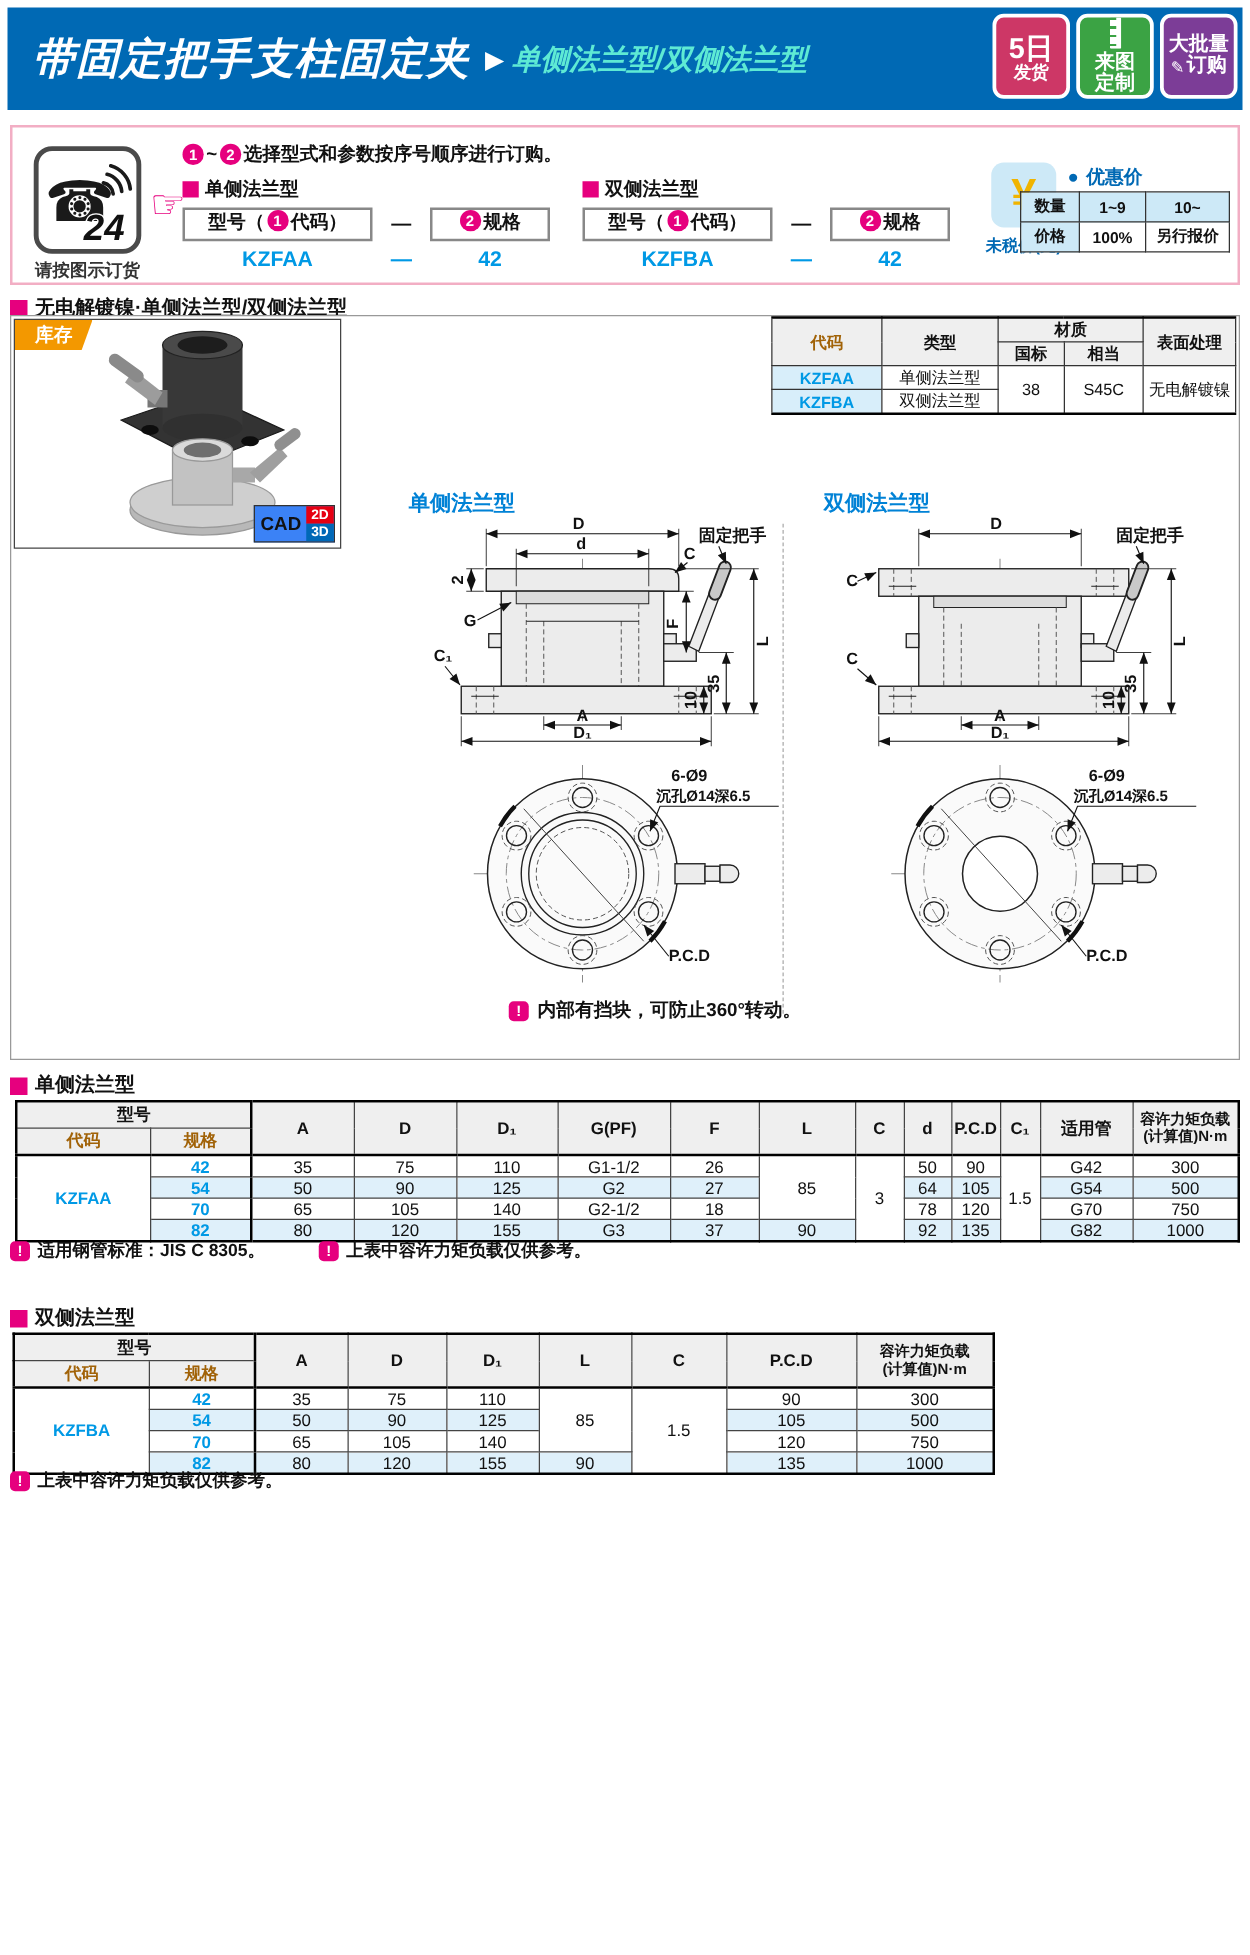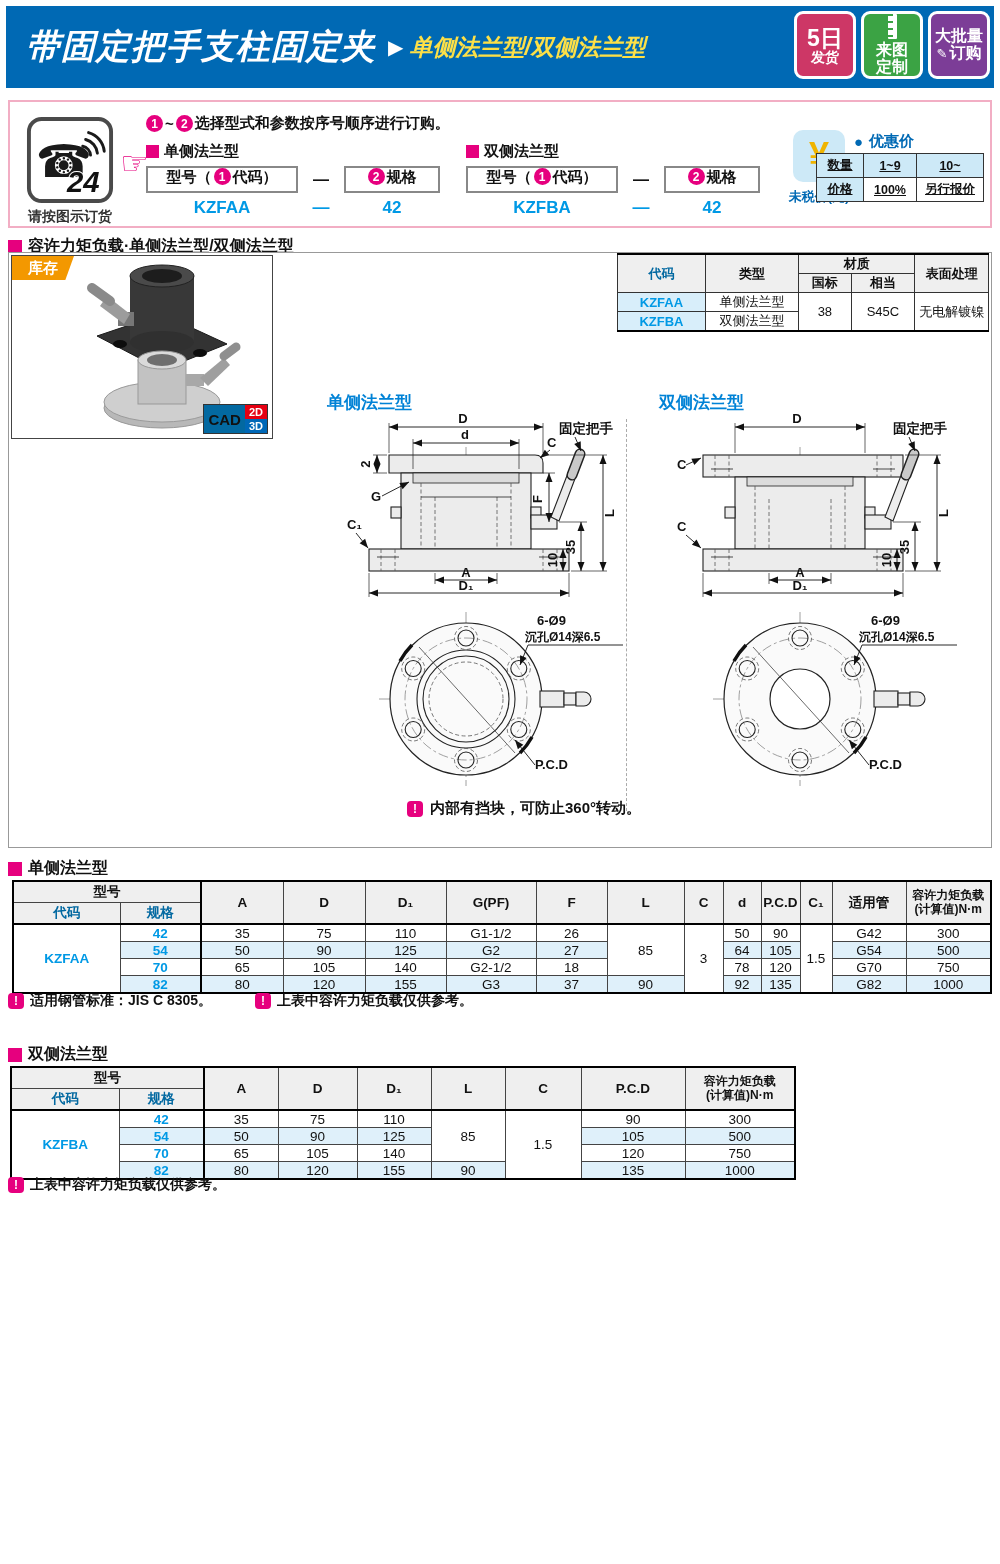--- a/index.html
+++ b/index.html
@@ -4,21 +4,21 @@
 <style>
   html,body{margin:0;padding:0;background:#fff;}
   #root{position:relative;width:1000px;height:1564px;background:#fff;overflow:hidden;
         font-family:"Liberation Sans","DejaVu Sans",sans-serif;color:#111;}
   .abs{position:absolute;}
 
   
   #hdr{left:6px;top:6px;width:988px;height:82px;background:#0069b4;display:flex;align-items:center;}
   .hdr-title{color:#fff;font-size:34px;font-weight:900;font-style:italic;margin-left:20px;letter-spacing:1px;white-space:nowrap;}
   .hdr-arrow{color:#fff;font-size:20px;margin:0 6px 0 12px;}
-  .hdr-sub{color:#fde047;font-size:23px;font-weight:900;font-style:italic;white-space:nowrap;}
+  .hdr-sub{color:#5eead4;font-size:23px;font-weight:900;font-style:italic;white-space:nowrap;}
   .badges{position:absolute;right:6px;top:5px;display:flex;gap:5px;}
   .badge{width:62px;height:68px;border:3px solid #fff;border-radius:9px;color:#fff;font-weight:800;
          display:flex;flex-direction:column;align-items:center;justify-content:center;box-sizing:border-box;line-height:1.05;}
   .badge.ship{background:#cd3766;}
   .badge.custom{background:#3ba344;flex-direction:column;gap:3px;}
   .badge.bulk{background:#7c3d97;}
   .b-big{font-size:23px;}
   .b-small{font-size:14px;}
   .b-mid{font-size:16px;}
   .ruler-ic{width:9px;height:46px;background:#fff;border-radius:1px;
@@ -40,49 +40,49 @@
         font-size:15px;font-weight:800;box-sizing:border-box;background:#fff;gap:2px;}
   .obox.b1{width:152px;} .obox.b2{width:96px;}
   .dashcell{width:46px;text-align:center;font-size:16px;font-weight:800;}
   .valrow{display:flex;margin-top:5px;color:#0099e5;font-size:17px;font-weight:800;}
   .v1{width:152px;text-align:center;} .vd{width:46px;text-align:center;} .v2{width:96px;text-align:center;}
   .yen-icon{left:783px;top:28px;width:52px;height:52px;background:#cde9f7;border-radius:10px;
             display:flex;align-items:center;justify-content:center;font-size:36px;font-weight:900;color:#f0b400;}
   .tax{left:765px;top:86px;width:88px;text-align:center;color:#0069b4;font-weight:800;font-size:13px;}
   .legend{left:844px;top:30px;display:flex;align-items:center;gap:6px;color:#0069b4;font-weight:800;font-size:15px;}
   .legend-dot{font-size:15px;}
-  .ptable{left:806px;top:51px;border-collapse:collapse;font-size:12.5px;text-decoration:underline;}
+  .ptable{left:806px;top:51px;border-collapse:collapse;font-size:12.5px;}
   .ptable td{border:1px solid #333;height:23px;text-align:center;font-weight:700;padding:0 3px;}
   .ptable tr:first-child td,.ptable td:first-child{background:#cde9f7;}
 
   
   .sec{display:flex;align-items:center;gap:6px;font-size:16px;font-weight:800;}
   .sec .sq{width:14px;height:14px;}
 
   
   #panel{left:8px;top:252px;width:982px;height:594px;border:1px solid #999;background:#fff;}
   .imgbox{left:2px;top:2px;width:262px;height:184px;border:1px solid #444;background:#fff;box-sizing:border-box;}
   .stock{position:absolute;left:0;top:0;width:62px;height:24px;background:#f39800;color:#fff;font-weight:800;
          font-size:15px;display:flex;align-items:center;justify-content:center;clip-path:polygon(0 0,100% 0,86% 100%,0 100%);}
-  .cadbadge{position:absolute;right:4px;bottom:4px;display:flex;border:1px solid #333;background:#0369a1;}
+  .cadbadge{position:absolute;right:4px;bottom:4px;display:flex;border:1px solid #333;background:#3b82f6;}
   .cad-txt{padding:0 4px;font-weight:900;font-size:15px;display:flex;align-items:center;}
   .cad-stack{display:flex;flex-direction:column;}
   .cad2d{background:#e60012;color:#fff;font-size:11px;font-weight:800;padding:0 4px;line-height:14px;text-align:center;}
   .cad3d{background:#0068b7;color:#fff;font-size:11px;font-weight:800;padding:0 4px;line-height:14px;text-align:center;}
   .dlabel{font-size:17px;font-weight:800;color:#0082d6;}
   .vsep{border-left:1px dashed #aaa;width:0;}
   .pnote{display:flex;align-items:center;gap:7px;font-size:15px;font-weight:800;}
   .note-ic{width:16px;height:16px;background:#e6007e;border-radius:4px;color:#fff;font-size:12px;font-weight:900;
            display:flex;align-items:center;justify-content:center;flex:0 0 auto;}
 
   
   .mtable{border-collapse:collapse;font-size:13px;border-top:2px solid #000;border-bottom:2px solid #000;}
   .mtable th,.mtable td{border:1px solid #333;text-align:center;padding:0 2px;height:18px;}
   .mtable th{background:#efefef;font-weight:800;}
-  .mag{color:#0369a1;}
+  .mag{color:#a16207;}
   .codecell{background:#d8eefa;color:#0099e5;font-weight:800;}
 
   
   .spec{border-collapse:collapse;table-layout:fixed;font-size:13.5px;border:2px solid #000;}
   .spec th,.spec td{border:1px solid #444;text-align:center;padding:0;overflow:hidden;white-space:nowrap;}
   .spec th{background:#efefef;font-weight:800;height:20px;}
   .spec td{height:16px;}
   .spec tbody tr:first-child td{border-top:2px solid #000;}
   .spec tbody tr:nth-child(even){background:#dff0fa;}
   .colsep{border-right:2px solid #000 !important;}
@@ -220,21 +220,21 @@
         <td>价格</td>
         <td>100%</td>
         <td>另行报价</td>
       </tr>
     </tbody>
       </table>
   </div>
 
   <div class="sec abs" style="left:8px;top:236px">
     <span class="sq"></span>
-    <span>容许力矩负载·单侧法兰型/双侧法兰型</span>
+    <span>无电解镀镍·单侧法兰型/双侧法兰型</span>
   </div>
 
   <div id="panel" class="abs">
 
     <div class="imgbox abs">
       <svg width="260" height="182" viewBox="0 0 260 182">
         <path d="M85,80 L150,58 L215,88 L150,114 Z" fill="#333" stroke="#1a1a1a"></path>
         <ellipse cx="108" cy="88" rx="7" ry="4" fill="#0d0d0d"></ellipse>
         <ellipse cx="188" cy="97" rx="7" ry="4" fill="#0d0d0d"></ellipse>
         <rect x="118" y="20" width="64" height="66" fill="#383838"></rect>

